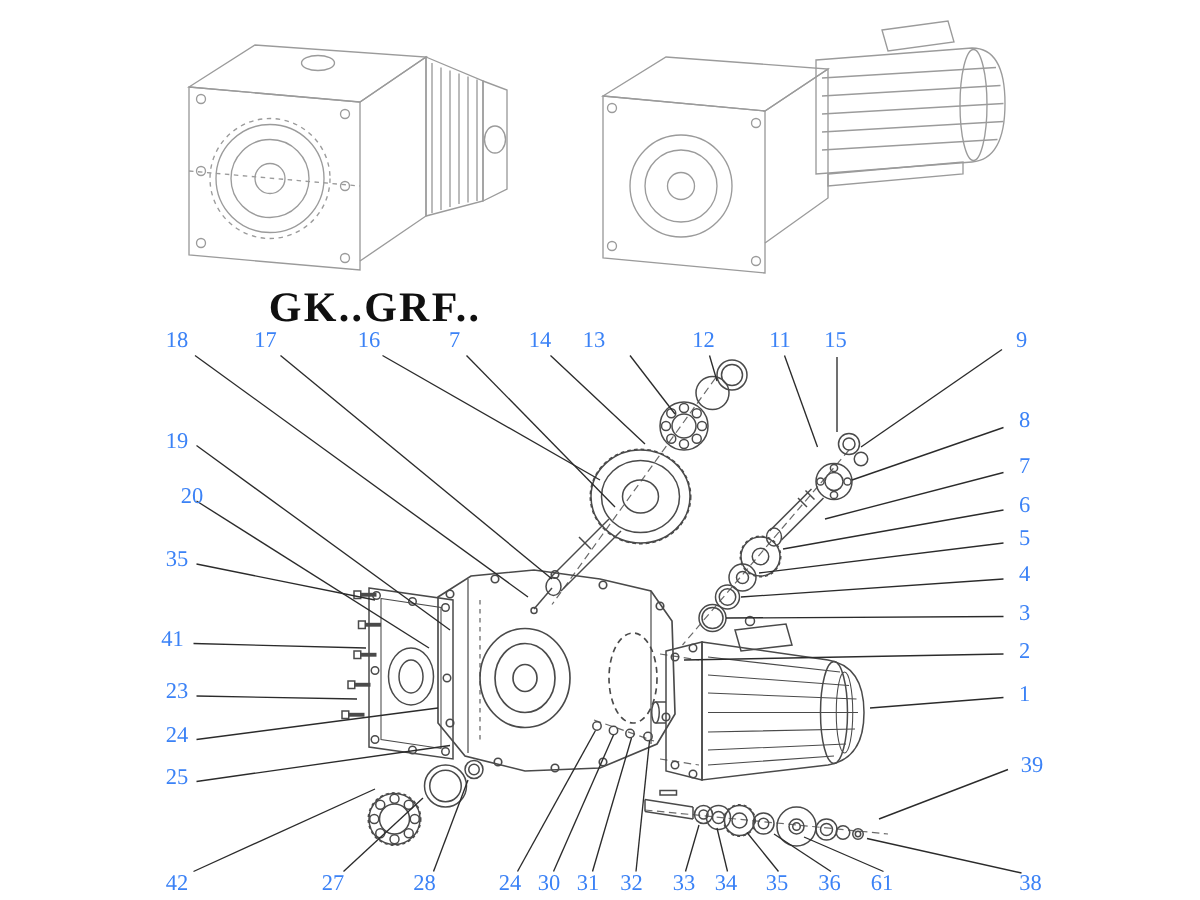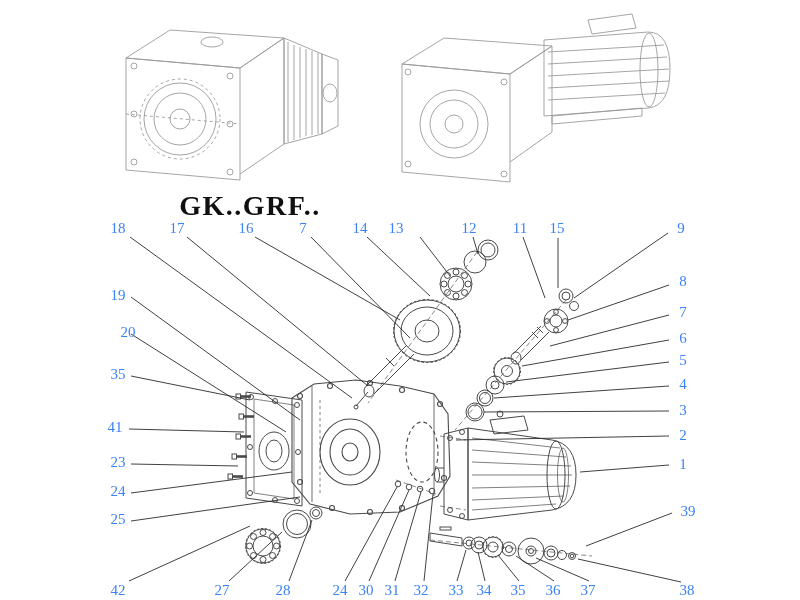--- a/index.html
+++ b/index.html
@@ -323,16 +323,16 @@
   <div class="co" style="left:222px;top:590px">27</div>
   <div class="co" style="left:283px;top:590px">28</div>
   <div class="co" style="left:340px;top:590px">24</div>
   <div class="co" style="left:366px;top:590px">30</div>
   <div class="co" style="left:392px;top:590px">31</div>
   <div class="co" style="left:421px;top:590px">32</div>
   <div class="co" style="left:456px;top:590px">33</div>
   <div class="co" style="left:484px;top:590px">34</div>
   <div class="co" style="left:518px;top:590px">35</div>
   <div class="co" style="left:553px;top:590px">36</div>
-  <div class="co" style="left:588px;top:590px">37</div>
+  <div class="co" style="left:588px;top:590px">61</div>
   <div class="co" style="left:687px;top:590px">38</div>
 
 </div>
 
 </body></html>

